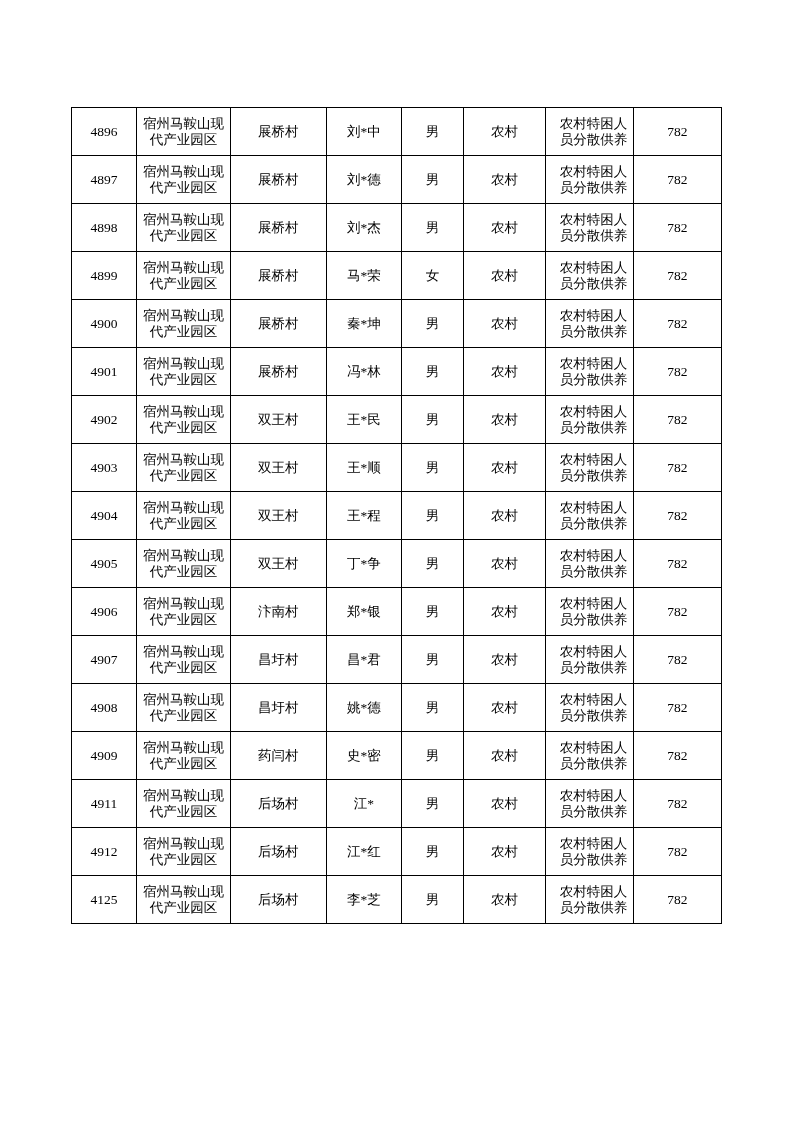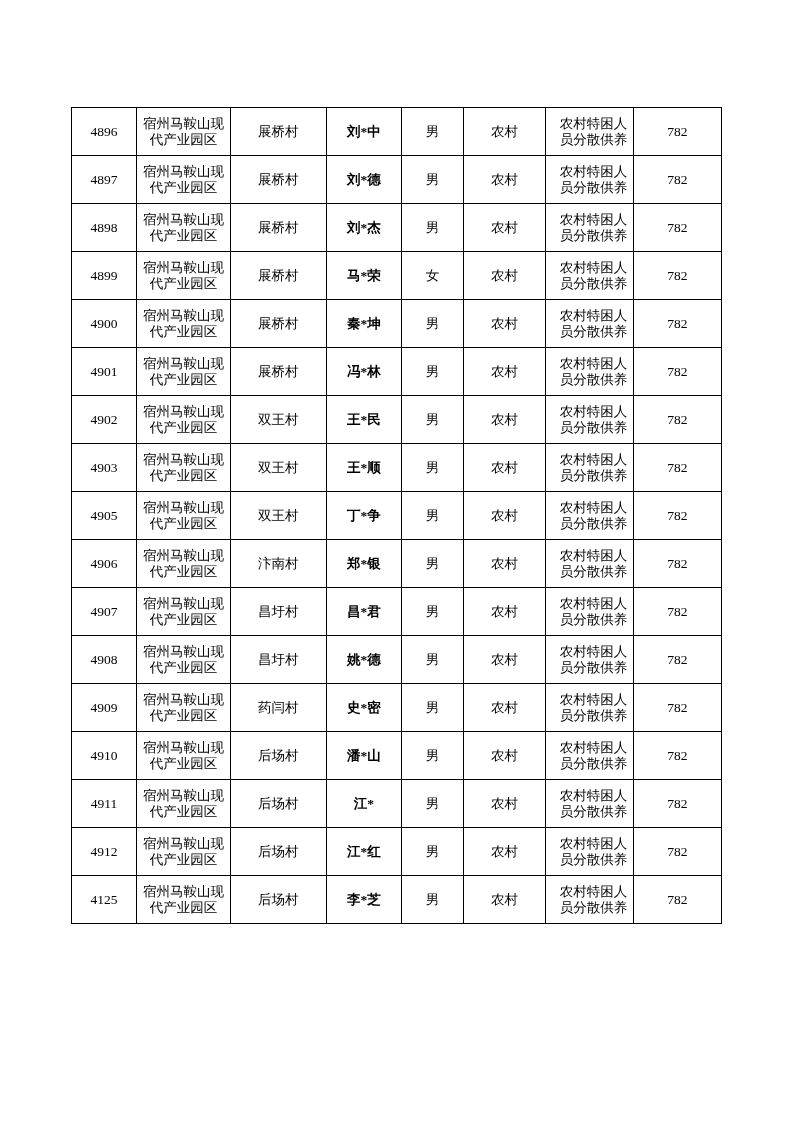--- a/index.html
+++ b/index.html
@@ -40,21 +40,21 @@
     font-size: 13.5px;
     line-height: 1.18;
     padding: 2px 1px;
     height: 48px;
     box-sizing: border-box;
     overflow: hidden;
   }
   td.c-seq   { width: 57px; }
   td.c-area  { width: 82px; font-size: 13px; line-height: 1.1; }
   td.c-vill  { width: 84px; }
-  td.c-name  { width: 66px; font-weight: bold; }
+  td.c-name  { width: 66px; }
   td.c-sex   { width: 54px; }
   td.c-type  { width: 72px; }
   td.c-cat   { width: 77px; font-size: 13px; line-height: 1.08; }
   td.c-amt   { width: 77px; }
   .cat-text {
     display: block;
     overflow: hidden;
     max-height: 42px;
     margin-left: 8px;
   }
@@ -156,20 +156,32 @@
             <td class="c-vill">双王村</td>
             <td class="c-name">王*顺</td>
             <td class="c-sex">男</td>
             <td class="c-type">农村</td>
             <td class="c-cat">
               <span class="cat-text">农村特困人员分散供养</span>
             </td>
             <td class="c-amt">782</td>
           </tr>
           <tr>
+            <td class="c-seq">4904</td>
+            <td class="c-area">宿州马鞍山现代产业园区</td>
+            <td class="c-vill">双王村</td>
+            <td class="c-name">王*程</td>
+            <td class="c-sex">男</td>
+            <td class="c-type">农村</td>
+            <td class="c-cat">
+              <span class="cat-text">农村特困人员分散供养</span>
+            </td>
+            <td class="c-amt">782</td>
+          </tr>
+          <tr>
             <td class="c-seq">4905</td>
             <td class="c-area">宿州马鞍山现代产业园区</td>
             <td class="c-vill">双王村</td>
             <td class="c-name">丁*争</td>
             <td class="c-sex">男</td>
             <td class="c-type">农村</td>
             <td class="c-cat">
               <span class="cat-text">农村特困人员分散供养</span>
             </td>
             <td class="c-amt">782</td>
@@ -208,32 +220,20 @@
             <td class="c-cat">
               <span class="cat-text">农村特困人员分散供养</span>
             </td>
             <td class="c-amt">782</td>
           </tr>
           <tr>
             <td class="c-seq">4909</td>
             <td class="c-area">宿州马鞍山现代产业园区</td>
             <td class="c-vill">药闫村</td>
             <td class="c-name">史*密</td>
-            <td class="c-sex">男</td>
-            <td class="c-type">农村</td>
-            <td class="c-cat">
-              <span class="cat-text">农村特困人员分散供养</span>
-            </td>
-            <td class="c-amt">782</td>
-          </tr>
-          <tr>
-            <td class="c-seq">4910</td>
-            <td class="c-area">宿州马鞍山现代产业园区</td>
-            <td class="c-vill">后场村</td>
-            <td class="c-name">潘*山</td>
             <td class="c-sex">男</td>
             <td class="c-type">农村</td>
             <td class="c-cat">
               <span class="cat-text">农村特困人员分散供养</span>
             </td>
             <td class="c-amt">782</td>
           </tr>
           <tr>
             <td class="c-seq">4911</td>
             <td class="c-area">宿州马鞍山现代产业园区</td>

